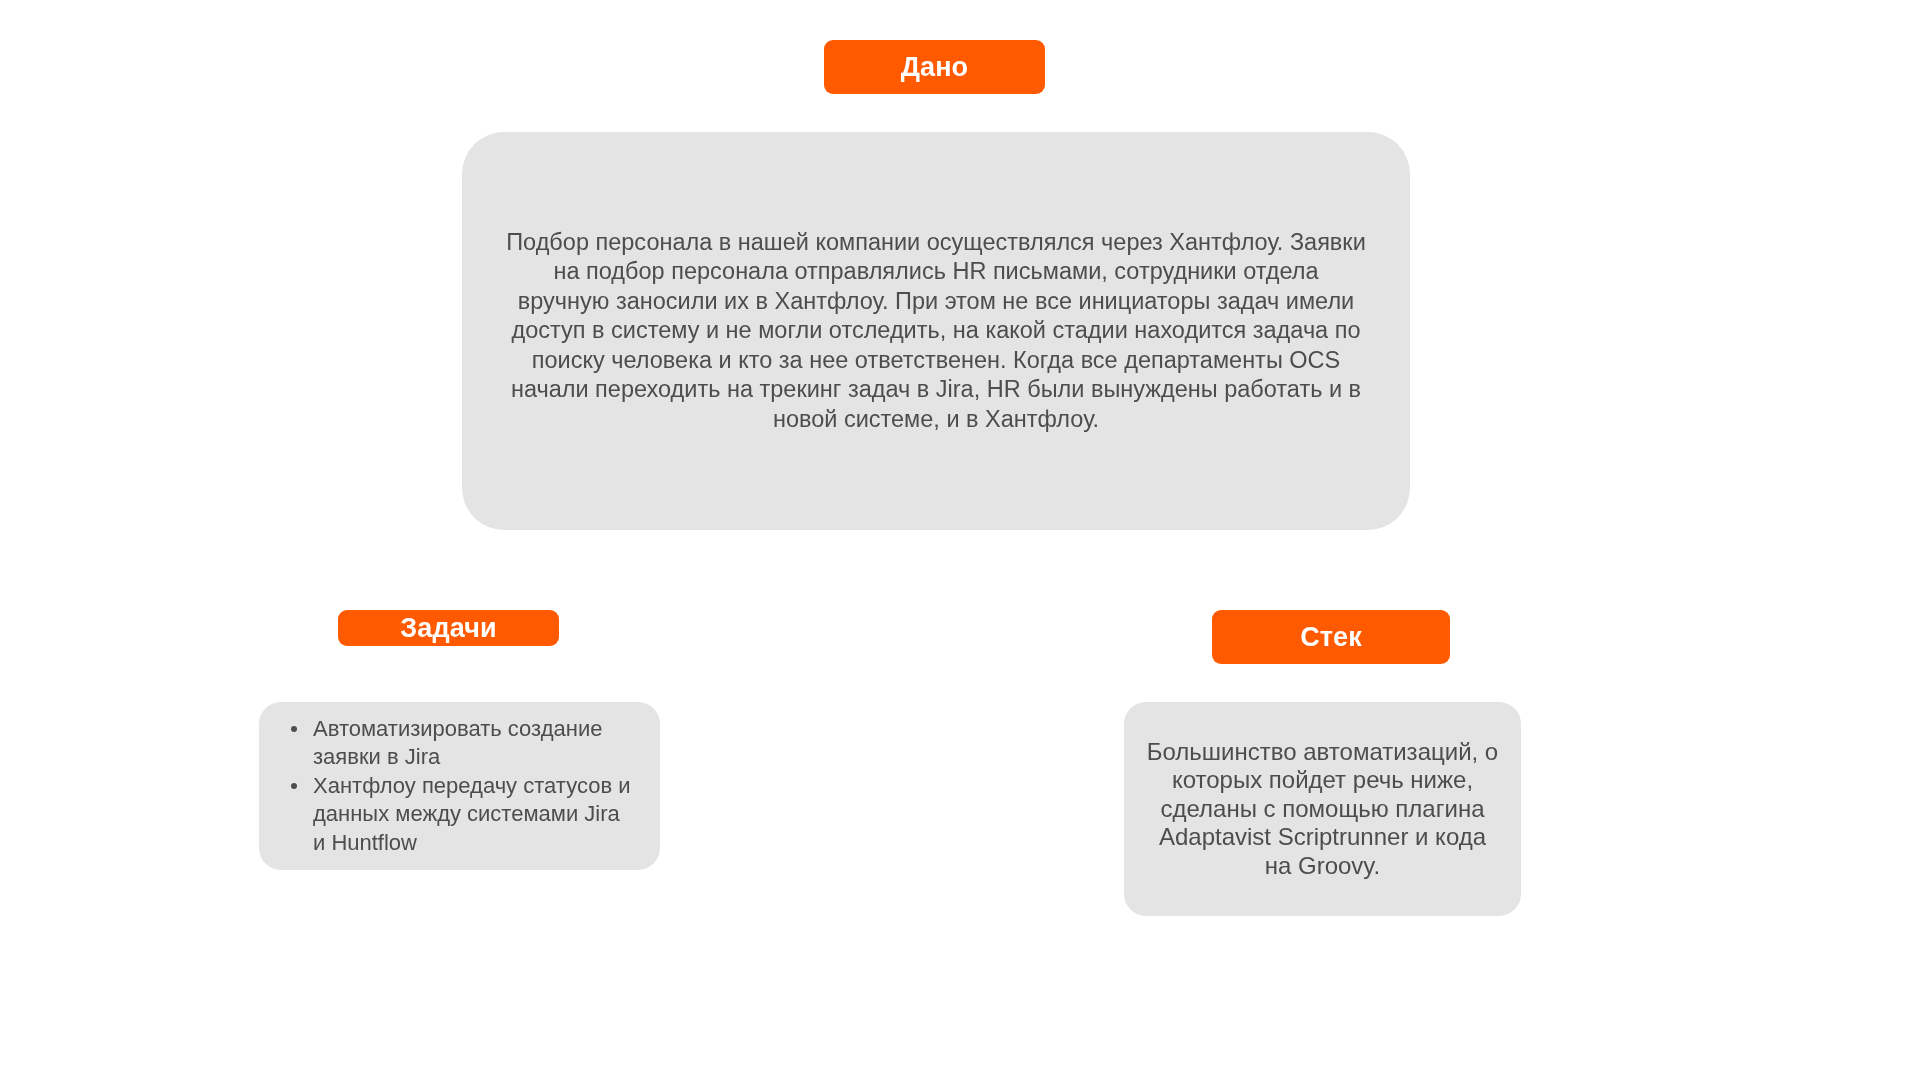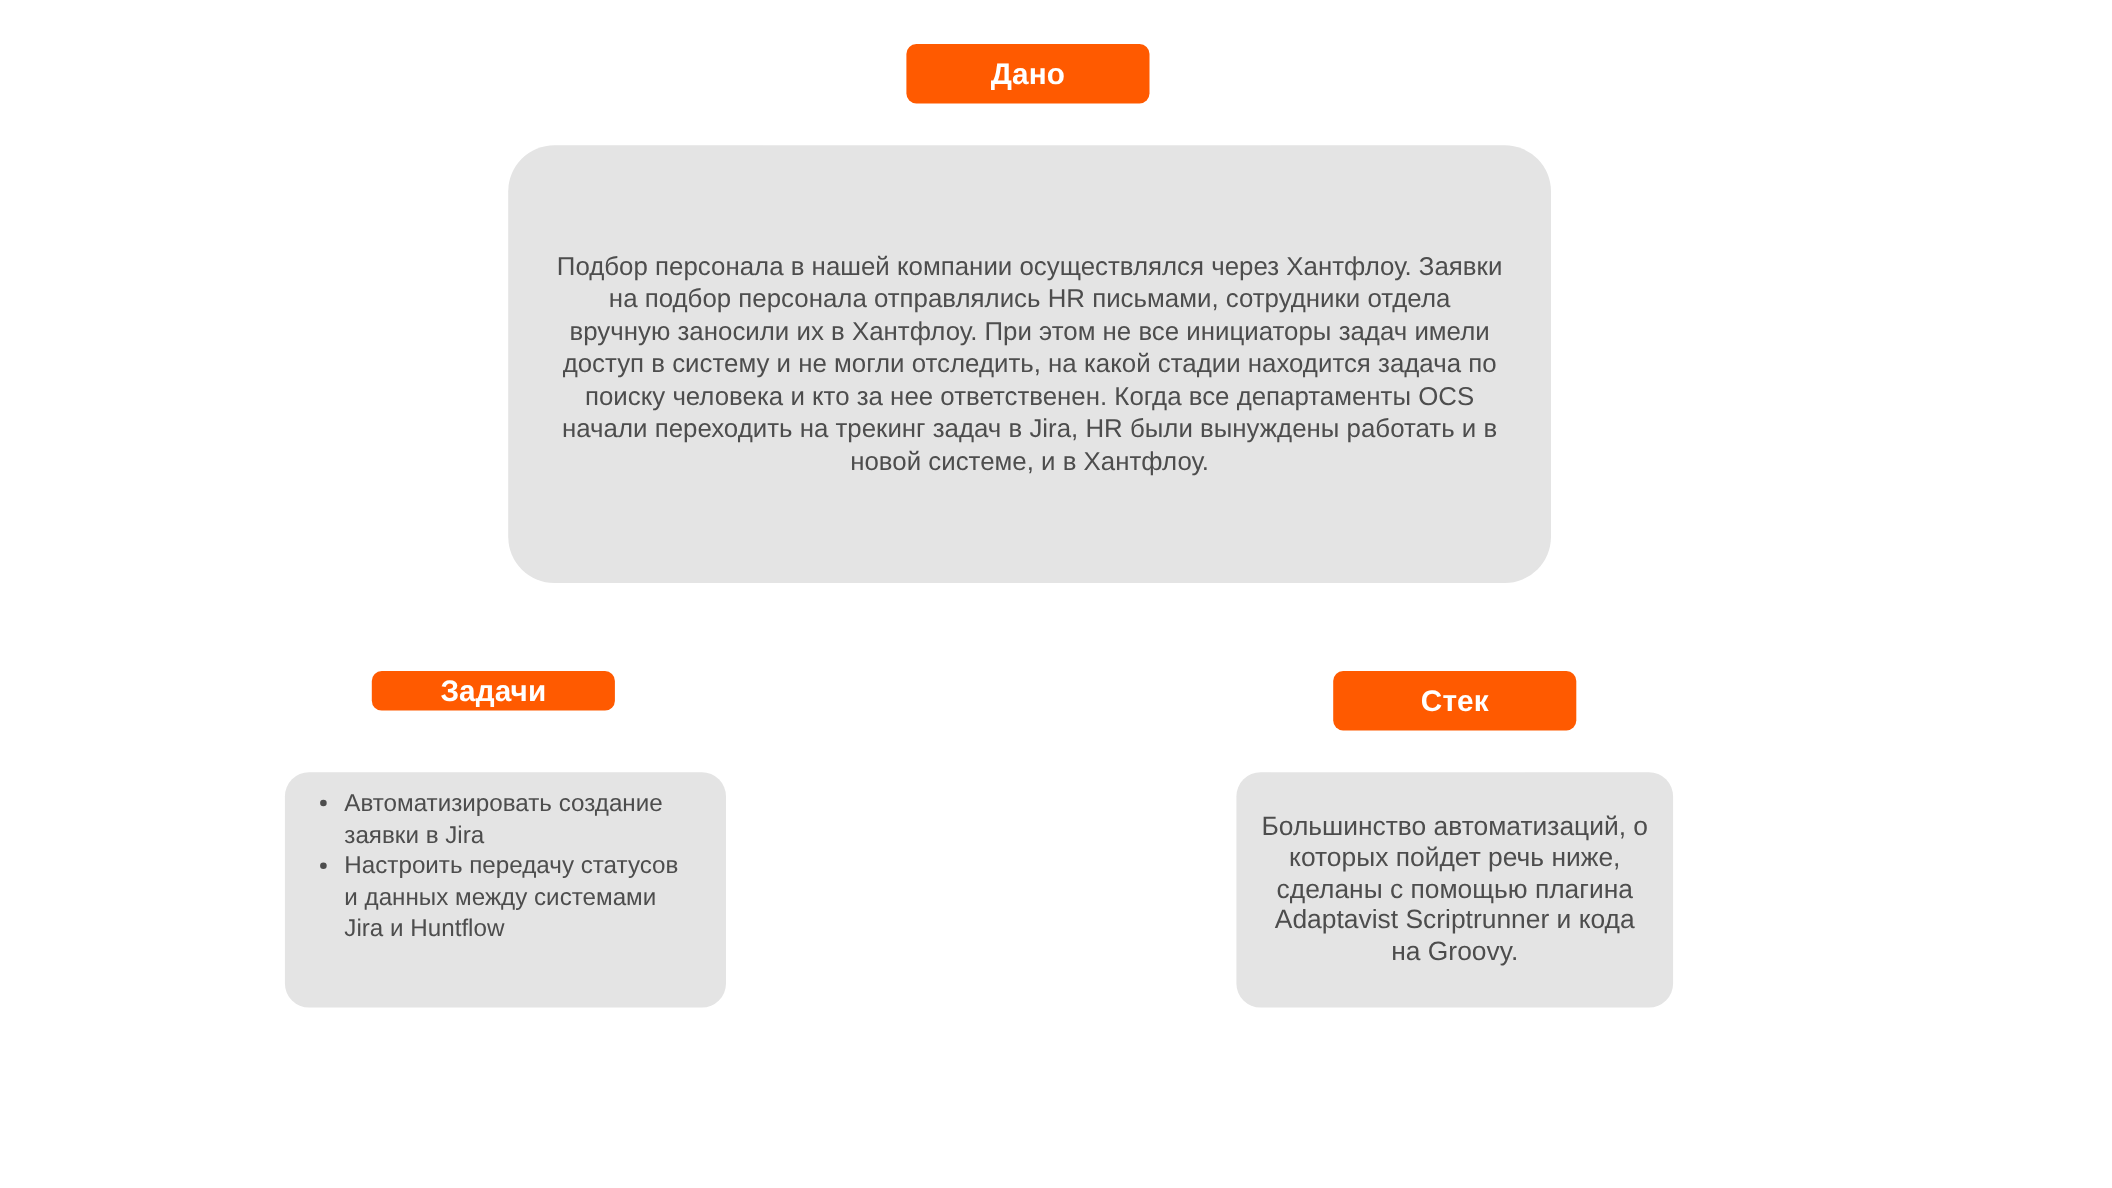--- a/index.html
+++ b/index.html
@@ -49,21 +49,21 @@
     left: 338px;
     top: 610px;
     width: 221px;
     height: 36px;
     font-size: 27px;
   }
 
   .badge--stack {
     left: 1212px;
     top: 610px;
-    width: 221px;
+    width: 238px;
     height: 54px;
     font-size: 27px;
   }
 
   
   .card {
     position: absolute;
     box-sizing: border-box;
     display: flex;
     align-items: center;
@@ -76,24 +76,24 @@
     width: 948px;
     height: 398px;
     border-radius: 42px;
     padding: 30px 44px;
   }
 
   .card--tasks {
     left: 259px;
     top: 702px;
     width: 401px;
-    height: 214px;
+    height: 168px;
     border-radius: 22px;
     padding: 14px 26px;
-    align-items: flex-start;
+    align-items: center;
   }
 
   .card--stack {
     left: 1124px;
     top: 702px;
     width: 397px;
     height: 214px;
     border-radius: 22px;
     padding: 14px 22px;
   }
@@ -164,21 +164,21 @@
   </div>
 
   <div class="card card--tasks" style="background: rgb(228, 228, 228); color: rgb(77, 77, 77);">
     <ul class="task-list">
       <li>
         <span class="bullet" style="background: rgb(77, 77, 77);"></span>
         <span>Автоматизировать создание заявки в Jira</span>
       </li>
       <li>
         <span class="bullet" style="background: rgb(77, 77, 77);"></span>
-        <span>Настроить передачу статусов и данных между системами Jira и Huntflow</span>
+        <span>Хантфлоу передачу статусов и данных между системами Jira и Huntflow</span>
       </li>
     </ul>
   </div>
 
   <div class="badge badge--stack" style="background: rgb(255, 90, 0); color: rgb(255, 255, 255);">
     <span>Стек</span>
   </div>
 
   <div class="card card--stack" style="background: rgb(228, 228, 228); color: rgb(77, 77, 77);">
     <p class="stack-text">Большинство автоматизаций, о которых пойдет речь ниже, сделаны с помощью плагина Adaptavist Scriptrunner и кода на Groovy.</p>

